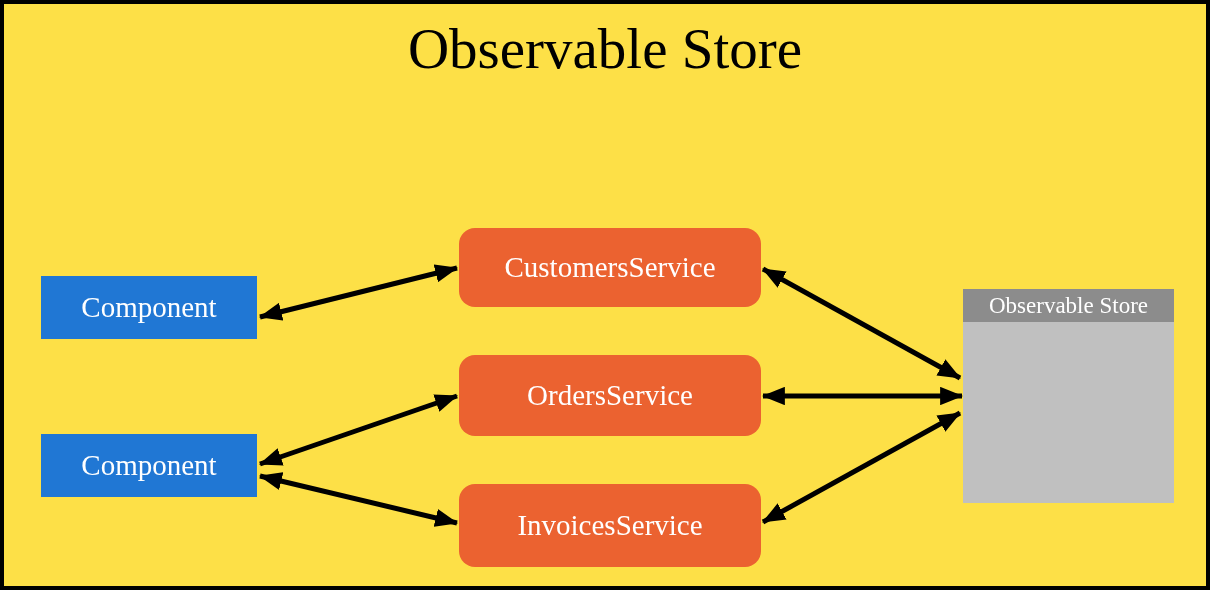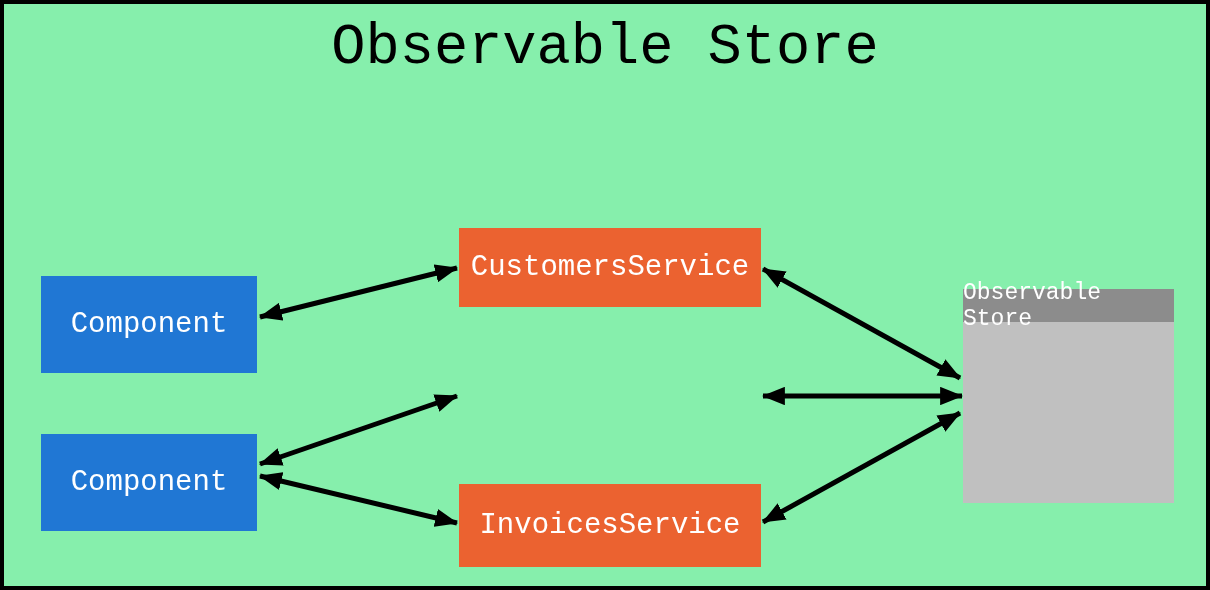--- a/index.html
+++ b/index.html
@@ -2,35 +2,35 @@
 <html style="--blue: #2077D4; --orange: #EB6230; --green: #0FA750; --green-light: #4CBC72; --gray-header: #8C8C8C; --gray-body: #C0C0C0; --ink: #000000;"><head>
 <meta charset="utf-8">
 <style>
   :root{
     --blue:#2077D4; --orange:#EB6230; --green:#0FA750; --green-light:#4CBC72;
     --gray-header:#8C8C8C; --gray-body:#C0C0C0; --ink:#000000;
   }
   html,body{margin:0;padding:0;background:#fff;}
   .canvas{
     position:relative; width:1210px; height:590px; box-sizing:border-box;
-    border:4px solid var(--ink); background:#86efac; overflow:hidden;
-    font-family:Liberation Mono, monospace;
+    border:4px solid var(--ink); background:#fde047; overflow:hidden;
+    font-family:Liberation Serif, serif;
   }
   .title{
     position:absolute; top:12px; left:0; right:0; text-align:center;
     font-size:57px; font-weight:400; color:#000; letter-spacing:0;
   }
   .box{
     position:absolute; display:flex; align-items:center; justify-content:center;
     color:#fff; font-weight:400;
   }
-  .component{background:var(--blue); width:216px; height:97px; font-size:29px;}
+  .component{background:var(--blue); width:216px; height:63px; font-size:29px;}
   .comp1{left:37px; top:272px;}
   .comp2{left:37px; top:430px;}
-  .service{background:var(--orange); left:455px; width:302px; font-size:29px;}
+  .service{background:var(--orange); left:455px; width:302px; font-size:29px;border-radius:16px;}
   .svc1{top:224px; height:79px;}
   .svc2{top:351px; height:81px;}
   .svc3{top:480px; height:83px;}
   .store{
     position:absolute; left:959px; top:285px; width:211px; height:214px;
     background:var(--gray-body);
   }
   .store-header{
     position:absolute; left:0; top:0; right:0; height:33px;
     background:var(--gray-header); color:#fff; font-size:23px;
@@ -73,20 +73,23 @@
   </div>
 
   <div class="box component comp2">
     <span>Component</span>
   </div>
 
   <div class="box service svc1">
     <span>CustomersService</span>
   </div>
 
+  <div class="box service svc2">
+    <span>OrdersService</span>
+  </div>
 
   <div class="box service svc3">
     <span>InvoicesService</span>
   </div>
 
   <div class="store">
     <div class="store-header">
       <span>Observable Store</span>
     </div>
   </div>

